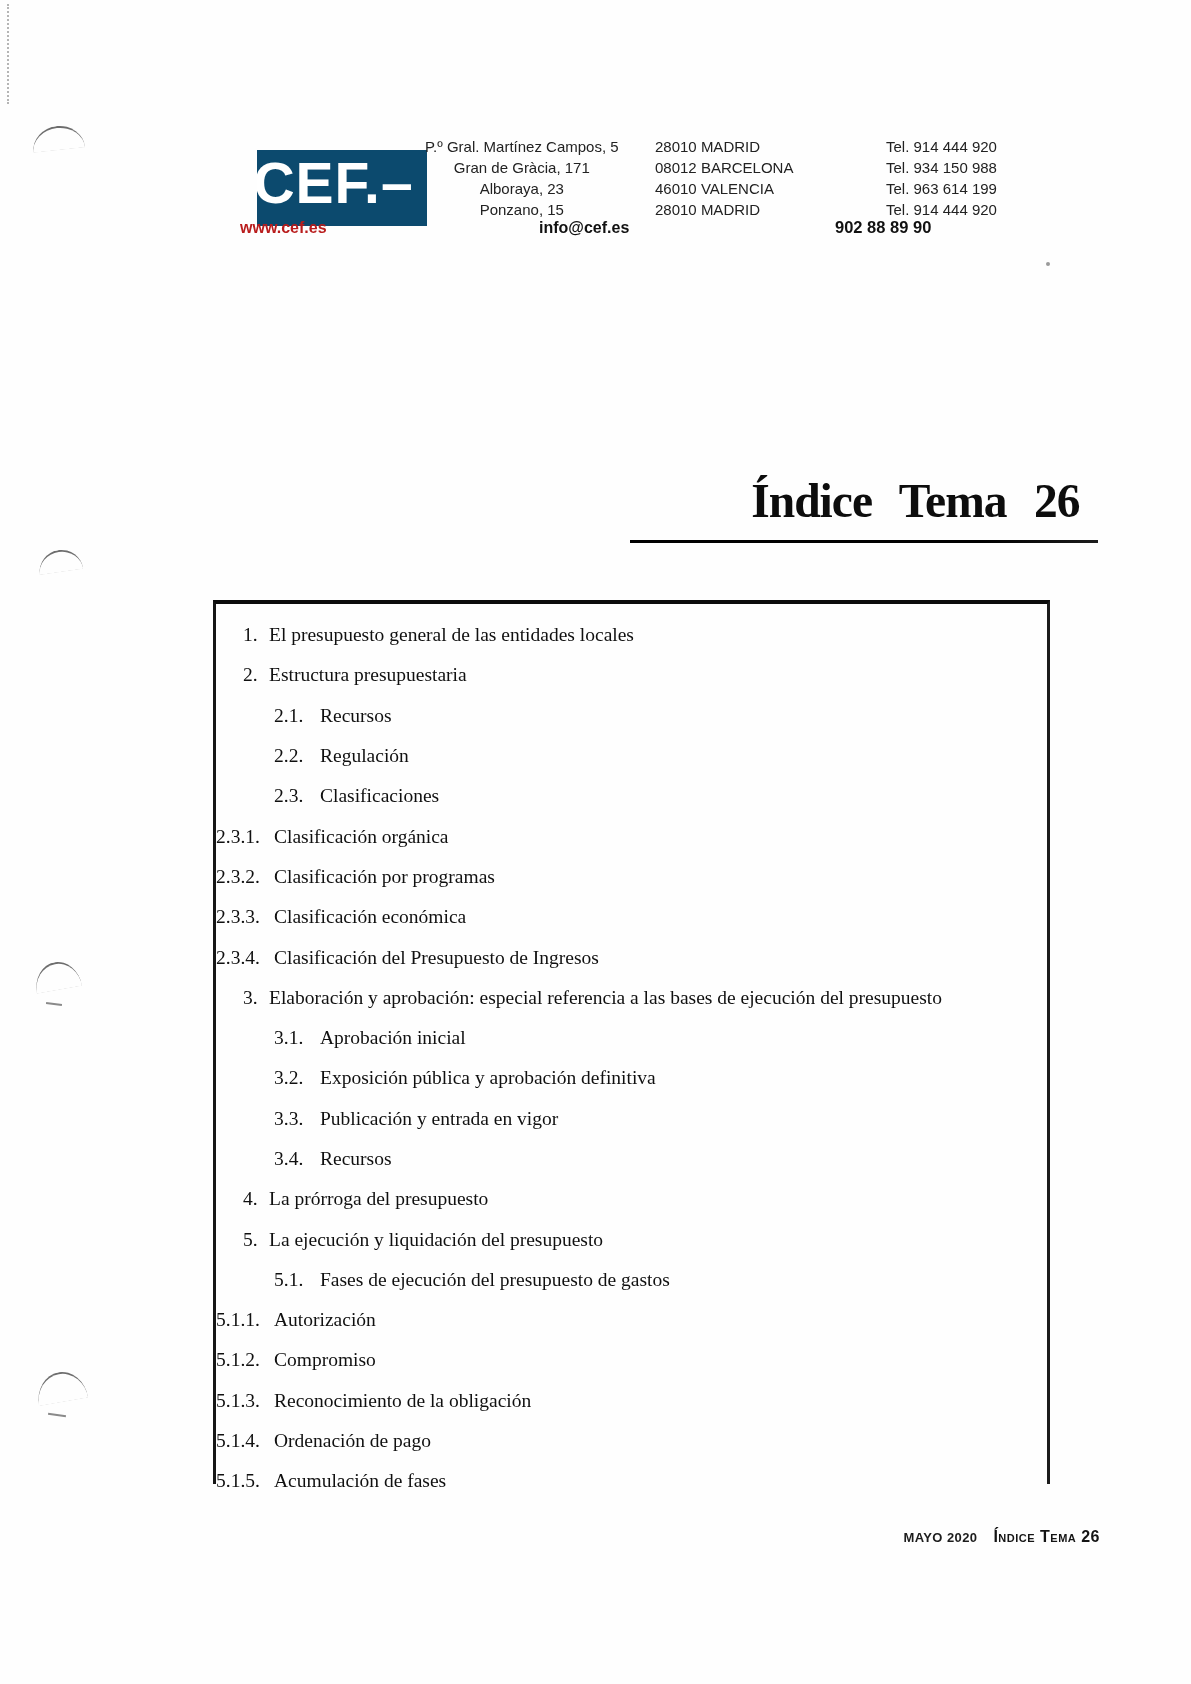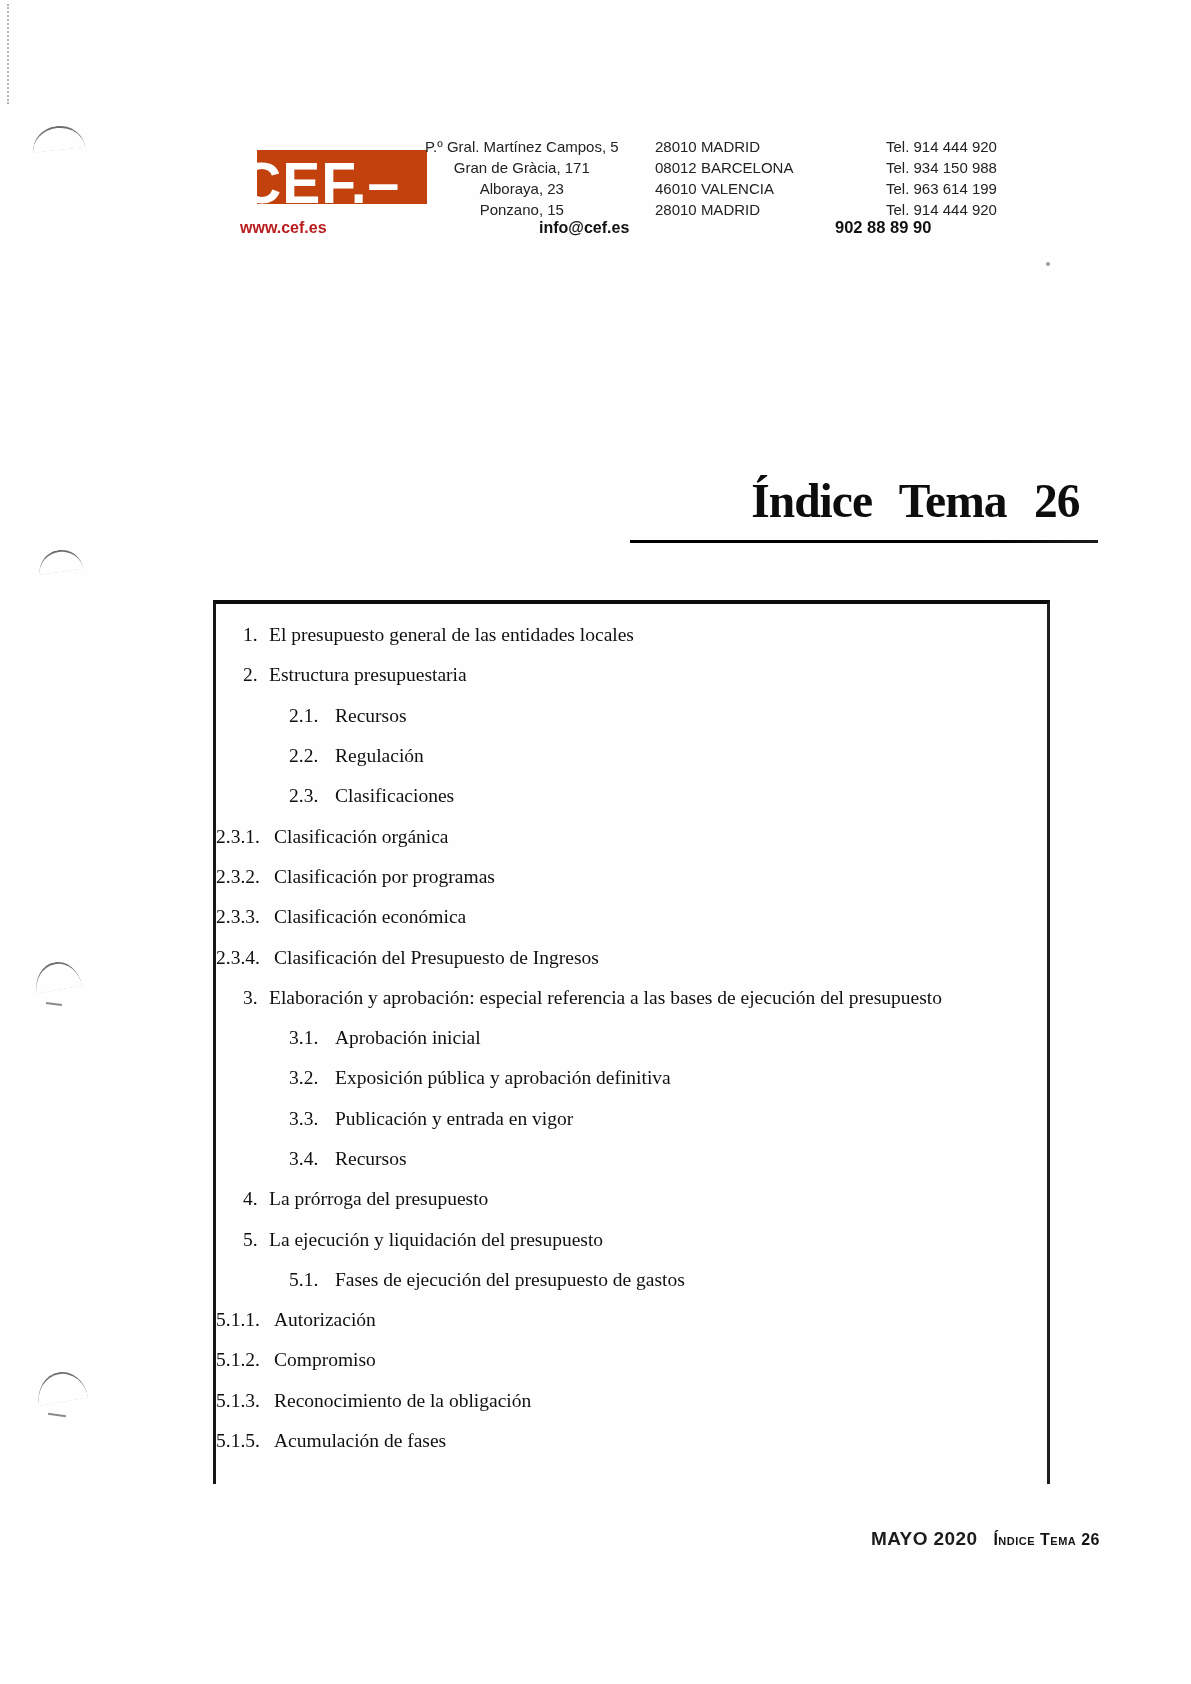--- a/index.html
+++ b/index.html
@@ -30,22 +30,22 @@
   .curl-dash{
     position:absolute;height:0;border-top:2px solid #8a8a8a;border-radius:0;
   }
   .dash-3{left:46px;top:1003px;width:16px;transform:rotate(8deg);}
   .dash-4{left:48px;top:1414px;width:18px;transform:rotate(8deg);}
   .speck{position:absolute;width:4px;height:4px;border-radius:50%;background:#9a9a9a;}
   .speck-1{left:1046px;top:262px;}
 
   
   .logo{
-    position:absolute;left:257px;top:150px;width:170px;height:54px;
-    background:#c2410c;overflow:hidden;
+    position:absolute;left:257px;top:150px;width:170px;height:76px;
+    background:#0c4a6e;overflow:hidden;text-align:center;
   }
   .logo span{
     display:block;
     font-weight:bold;font-size:57px;line-height:66px;color:#fff;
     letter-spacing:1px;margin-left:-17px;white-space:nowrap;
     font-family:"Liberation Sans", sans-serif;
   }
   .website{position:absolute;left:240px;top:219px;font-size:16px;font-weight:bold;color:#b91c1c;}
   .email{position:absolute;left:539px;top:219px;font-size:16px;font-weight:bold;color:#111;text-align:center;}
   .phone-main{position:absolute;left:835px;top:218px;font-size:16.5px;font-weight:bold;color:#111;}
@@ -81,29 +81,29 @@
   .toc-row{
     height:40.3px;
     display:flex;align-items:center;
     font-family:"Liberation Serif", serif;
     font-size:19.5px;color:#101010;
     white-space:nowrap;
   }
   .toc-row .num{flex:0 0 auto;}
   .toc-row.lvl-1{padding-left:27px;}
   .toc-row.lvl-1 .num{width:26px;}
-  .toc-row.lvl-2{padding-left:73px;}
+  .toc-row.lvl-2{padding-left:58px;}
   .toc-row.lvl-2 .num{width:46px;}
   .toc-row.lvl-3{}
   .toc-row.lvl-3 .num{width:58px;}
 
   
   .footer{position:absolute;left:0;top:1528px;width:1100px;text-align:right;}
   .footer .date{
-    font-size:19px;font-weight:600;letter-spacing:.4px;color:#1c1c1c;
+    font-size:13px;font-weight:600;letter-spacing:.4px;color:#1c1c1c;
     margin-right:16px;vertical-align:baseline;
   }
   .footer .doc{
     font-size:16px;font-weight:600;color:#141414;
     font-variant:small-caps;letter-spacing:.5px;
   }
 </style>
 </head>
 <body>
 
@@ -245,20 +245,24 @@
       <div class="toc-row lvl-3">
         <span class="num">5.1.2.</span>
         <span class="lbl">Compromiso</span>
       </div>
 
       <div class="toc-row lvl-3">
         <span class="num">5.1.3.</span>
         <span class="lbl">Reconocimiento de la obligación</span>
       </div>
 
+      <div class="toc-row lvl-3">
+        <span class="num">5.1.4.</span>
+        <span class="lbl">Ordenación de pago</span>
+      </div>
 
       <div class="toc-row lvl-3">
         <span class="num">5.1.5.</span>
         <span class="lbl">Acumulación de fases</span>
       </div>
     </div>
 
   <div class="footer">
     <span class="date">MAYO 2020</span><span class="doc">Índice Tema 26</span>
   </div>

